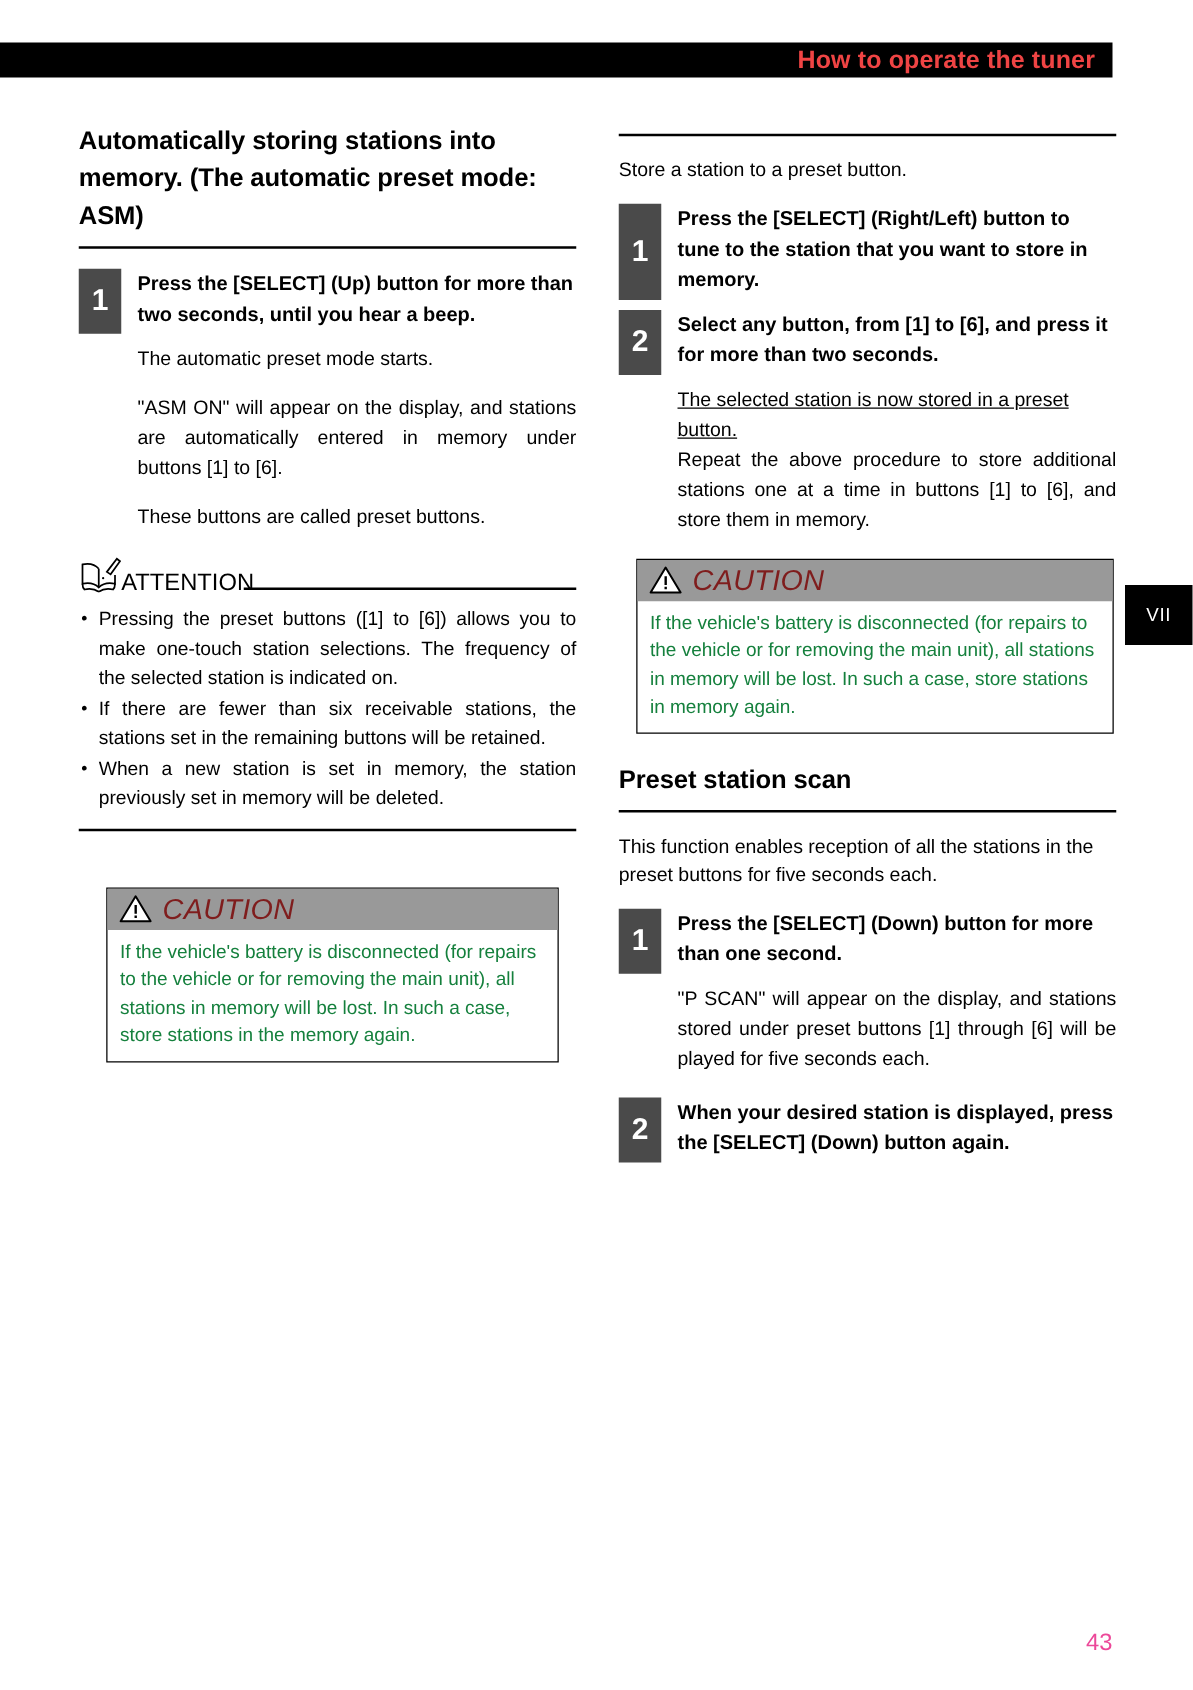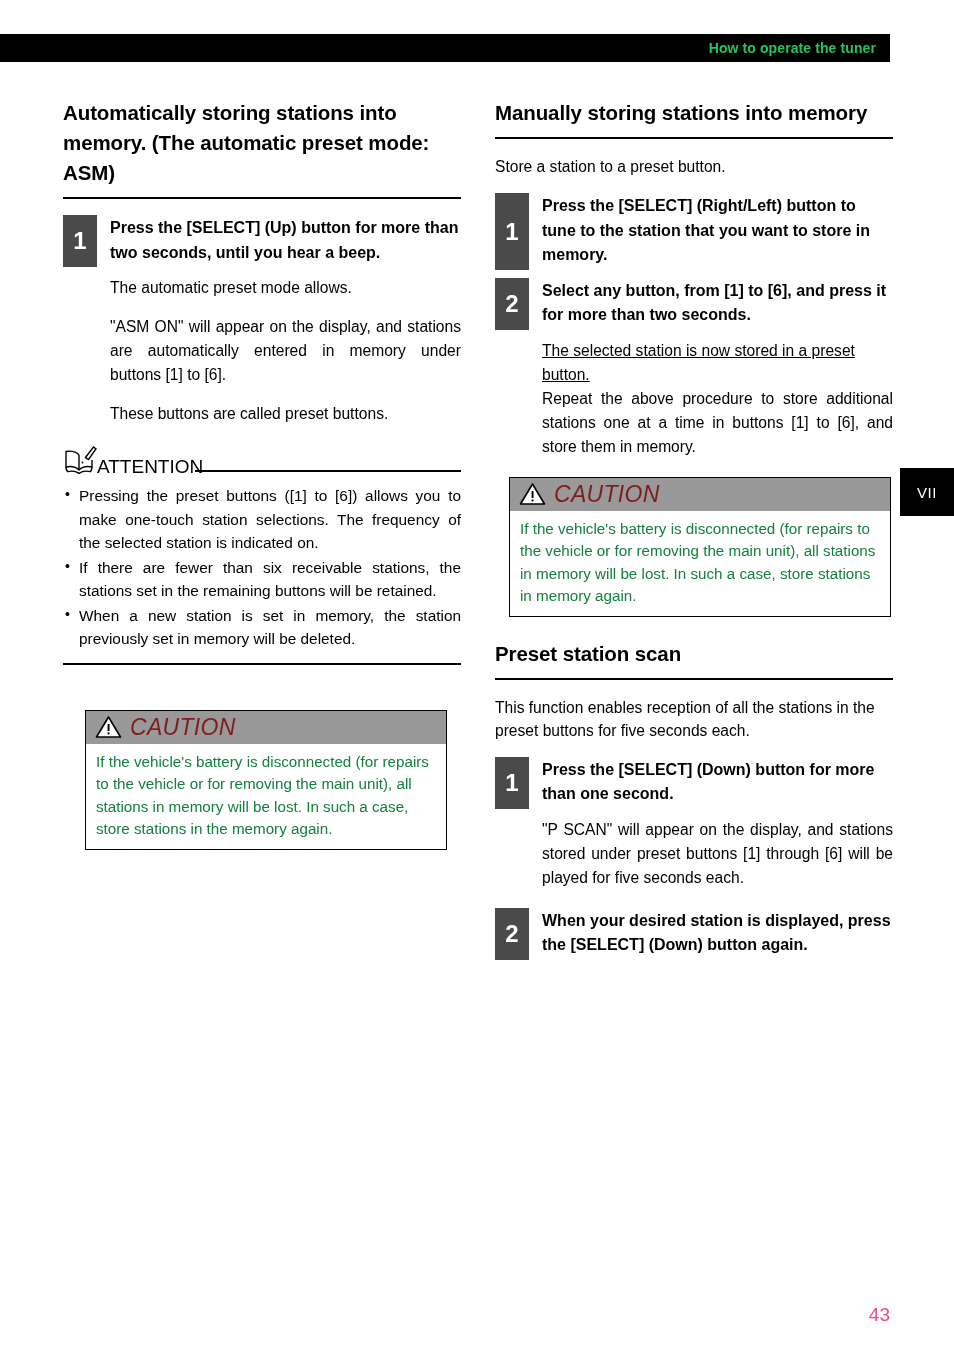--- a/index.html
+++ b/index.html
@@ -22,22 +22,22 @@
     left: 0;
     top: 34px;
     width: 890px;
     height: 28px;
     background: #000000;
     display: flex;
     align-items: center;
     justify-content: flex-end;
   }
   .header-bar-title {
-    color: #22c55e;
-    font-size: 14px;
+    color: #ef4444;
+    font-size: 20px;
     font-weight: bold;
     letter-spacing: 0.1px;
     padding-right: 14px;
   }
 
   
   .side-tab {
     position: absolute;
     right: 0;
     top: 440px;
@@ -264,21 +264,21 @@
     <div class="heading-block">
       <h2 class="section-heading">Automatically storing stations into memory. (The automatic preset mode: ASM)</h2>
       <hr class="heading-rule">
     </div>
 
     <div class="step">
       <div class="step-badge" style="height: 52px; line-height: 52px;">1</div>
       <p class="step-title">Press the [SELECT] (Up) button for more than two seconds, until you hear a beep.</p>
     </div>
     <div class="step-body">
-      <p class="nojust">The automatic preset mode allows.</p>
+      <p class="nojust">The automatic preset mode starts.</p>
       <p>"ASM ON" will appear on the display, and stations are automatically entered in memory under buttons [1] to [6].</p>
       <p class="last">These buttons are called preset buttons.</p>
     </div>
 
     <div class="attention-head">
       <span class="attention-icon">
         <svg viewBox="0 0 34 30" width="34" height="30" aria-hidden="true">
           <g fill="none" stroke="#000" stroke-width="1.4">
             <path d="M16 11 C13 7.5 8 6.5 3 7.5 L3 23 C8 22 13 23 16 26 C19 23 24 22 29 23 L29 16"></path>
             <path d="M16 11 L16 26"></path>
@@ -318,21 +318,20 @@
         <span class="caution-title">CAUTION</span>
       </div>
       <div class="caution-body">If the vehicle's battery is disconnected (for repairs to the vehicle or for removing the main unit), all stations in memory will be lost. In such a case, store stations in the memory again.</div>
     </div>
 
   </div>
 
   <div class="col col-right">
 
     <div class="heading-block">
-      <h2 class="section-heading">Manually storing stations into memory</h2>
       <hr class="heading-rule">
     </div>
 
     <p class="body-text nojust">Store a station to a preset button.</p>
 
     <div class="step">
       <div class="step-badge" style="height: 77px; line-height: 77px;">1</div>
       <p class="step-title">Press the [SELECT] (Right/Left) button to tune to the station that you want to store in memory.</p>
     </div>
 

